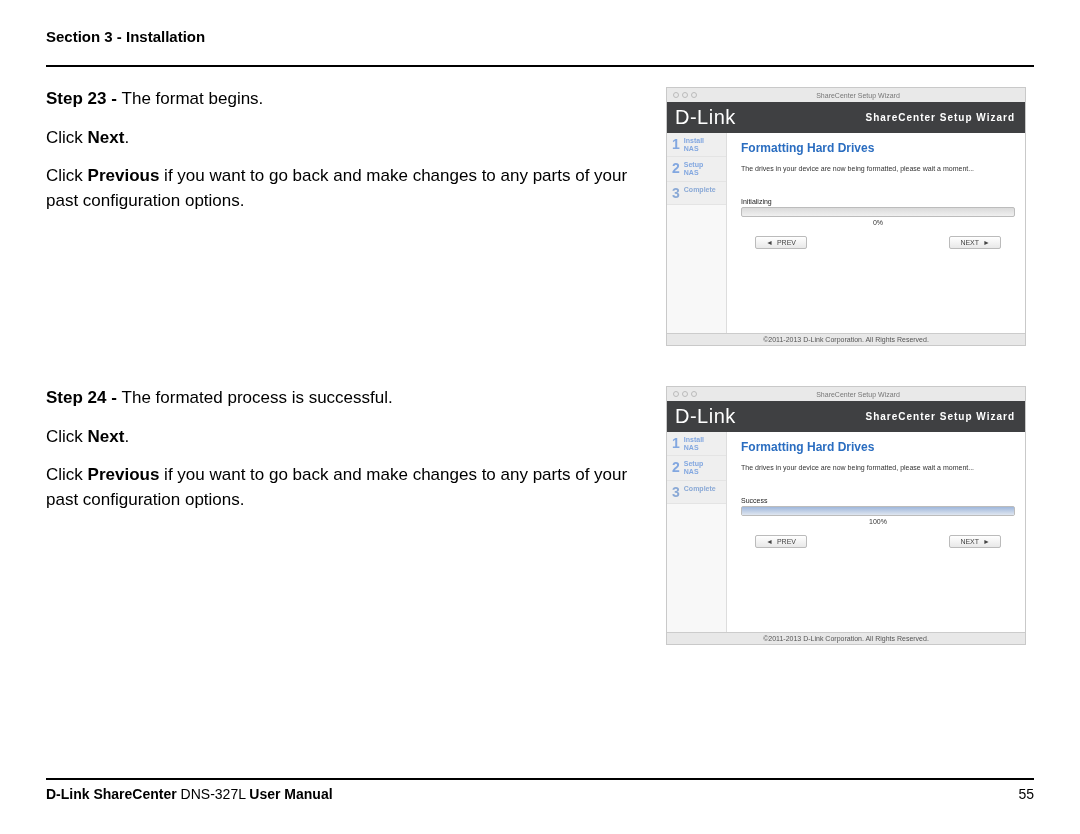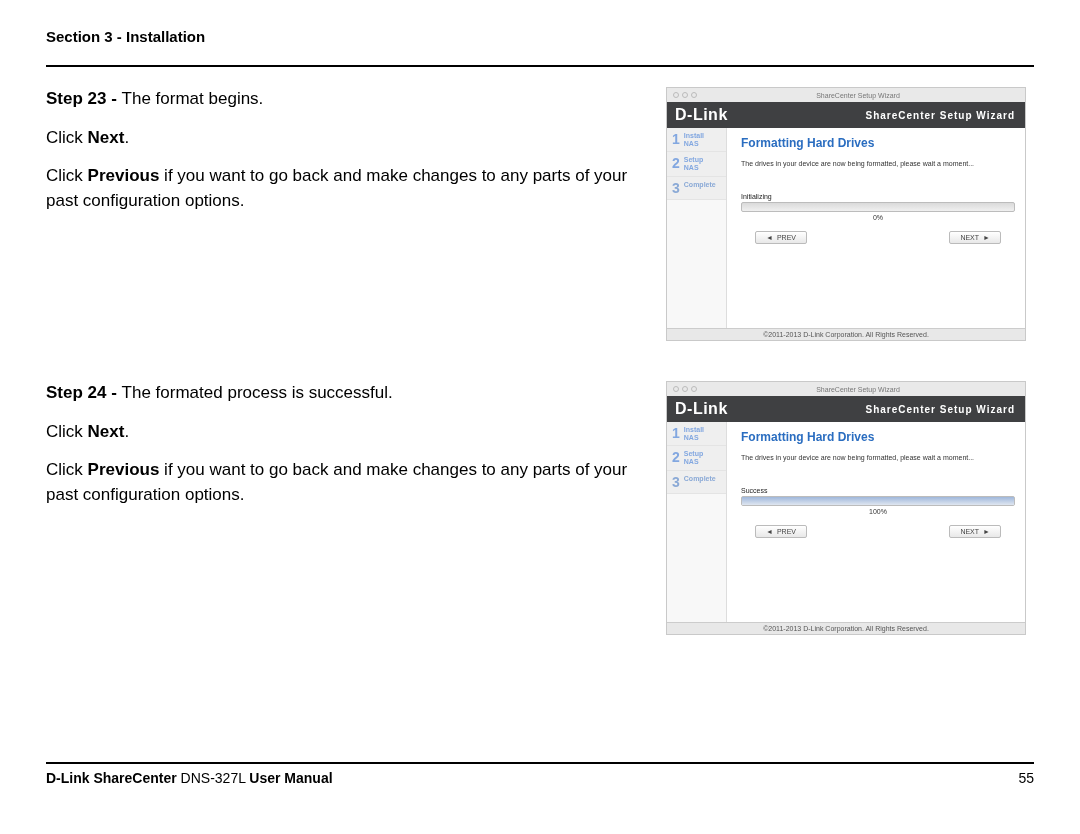--- a/index.html
+++ b/index.html
@@ -48,22 +48,22 @@
   .wiz-dots span { width:6px; height:6px; border:1px solid #bbb; border-radius:50%; display:inline-block; }
   .wiz-header {
     background: #3f4042;
     color: #fff;
     display: flex;
     align-items: center;
     justify-content: space-between;
     padding: 4px 10px 4px 8px;
   }
   .brand {
-    font-weight: 700;
-    font-size: 16px;
+    font-weight: 400;
+    font-size: 20px;
     letter-spacing: 0.5px;
     font-family: Arial, sans-serif;
   }
   .wiz-hdr-title { font-size: 10px; font-weight: 700; letter-spacing: 1px; }
   .wiz-body { display:flex; background:#fff; }
   .wiz-side {
     width: 60px;
     background: #f8f8f8;
     border-right: 1px solid #ddd;
   }
@@ -120,21 +120,21 @@
     background:#e8e8e8;
     text-align:center;
     font-size:7px;
     color:#555;
     padding:2px 0;
     border-top:1px solid #ccc;
   }
 
   .page-footer {
     position:absolute;
-    left:46px; right:46px; bottom:48px;
+    left:46px; right:46px; bottom:32px;
     border-top:2px solid #000;
     padding-top:6px;
     display:flex;
     justify-content:space-between;
     font-size:14px;
   }
   .page-footer .left b { font-weight:700; }
 </style>
 </head>
 <body>

